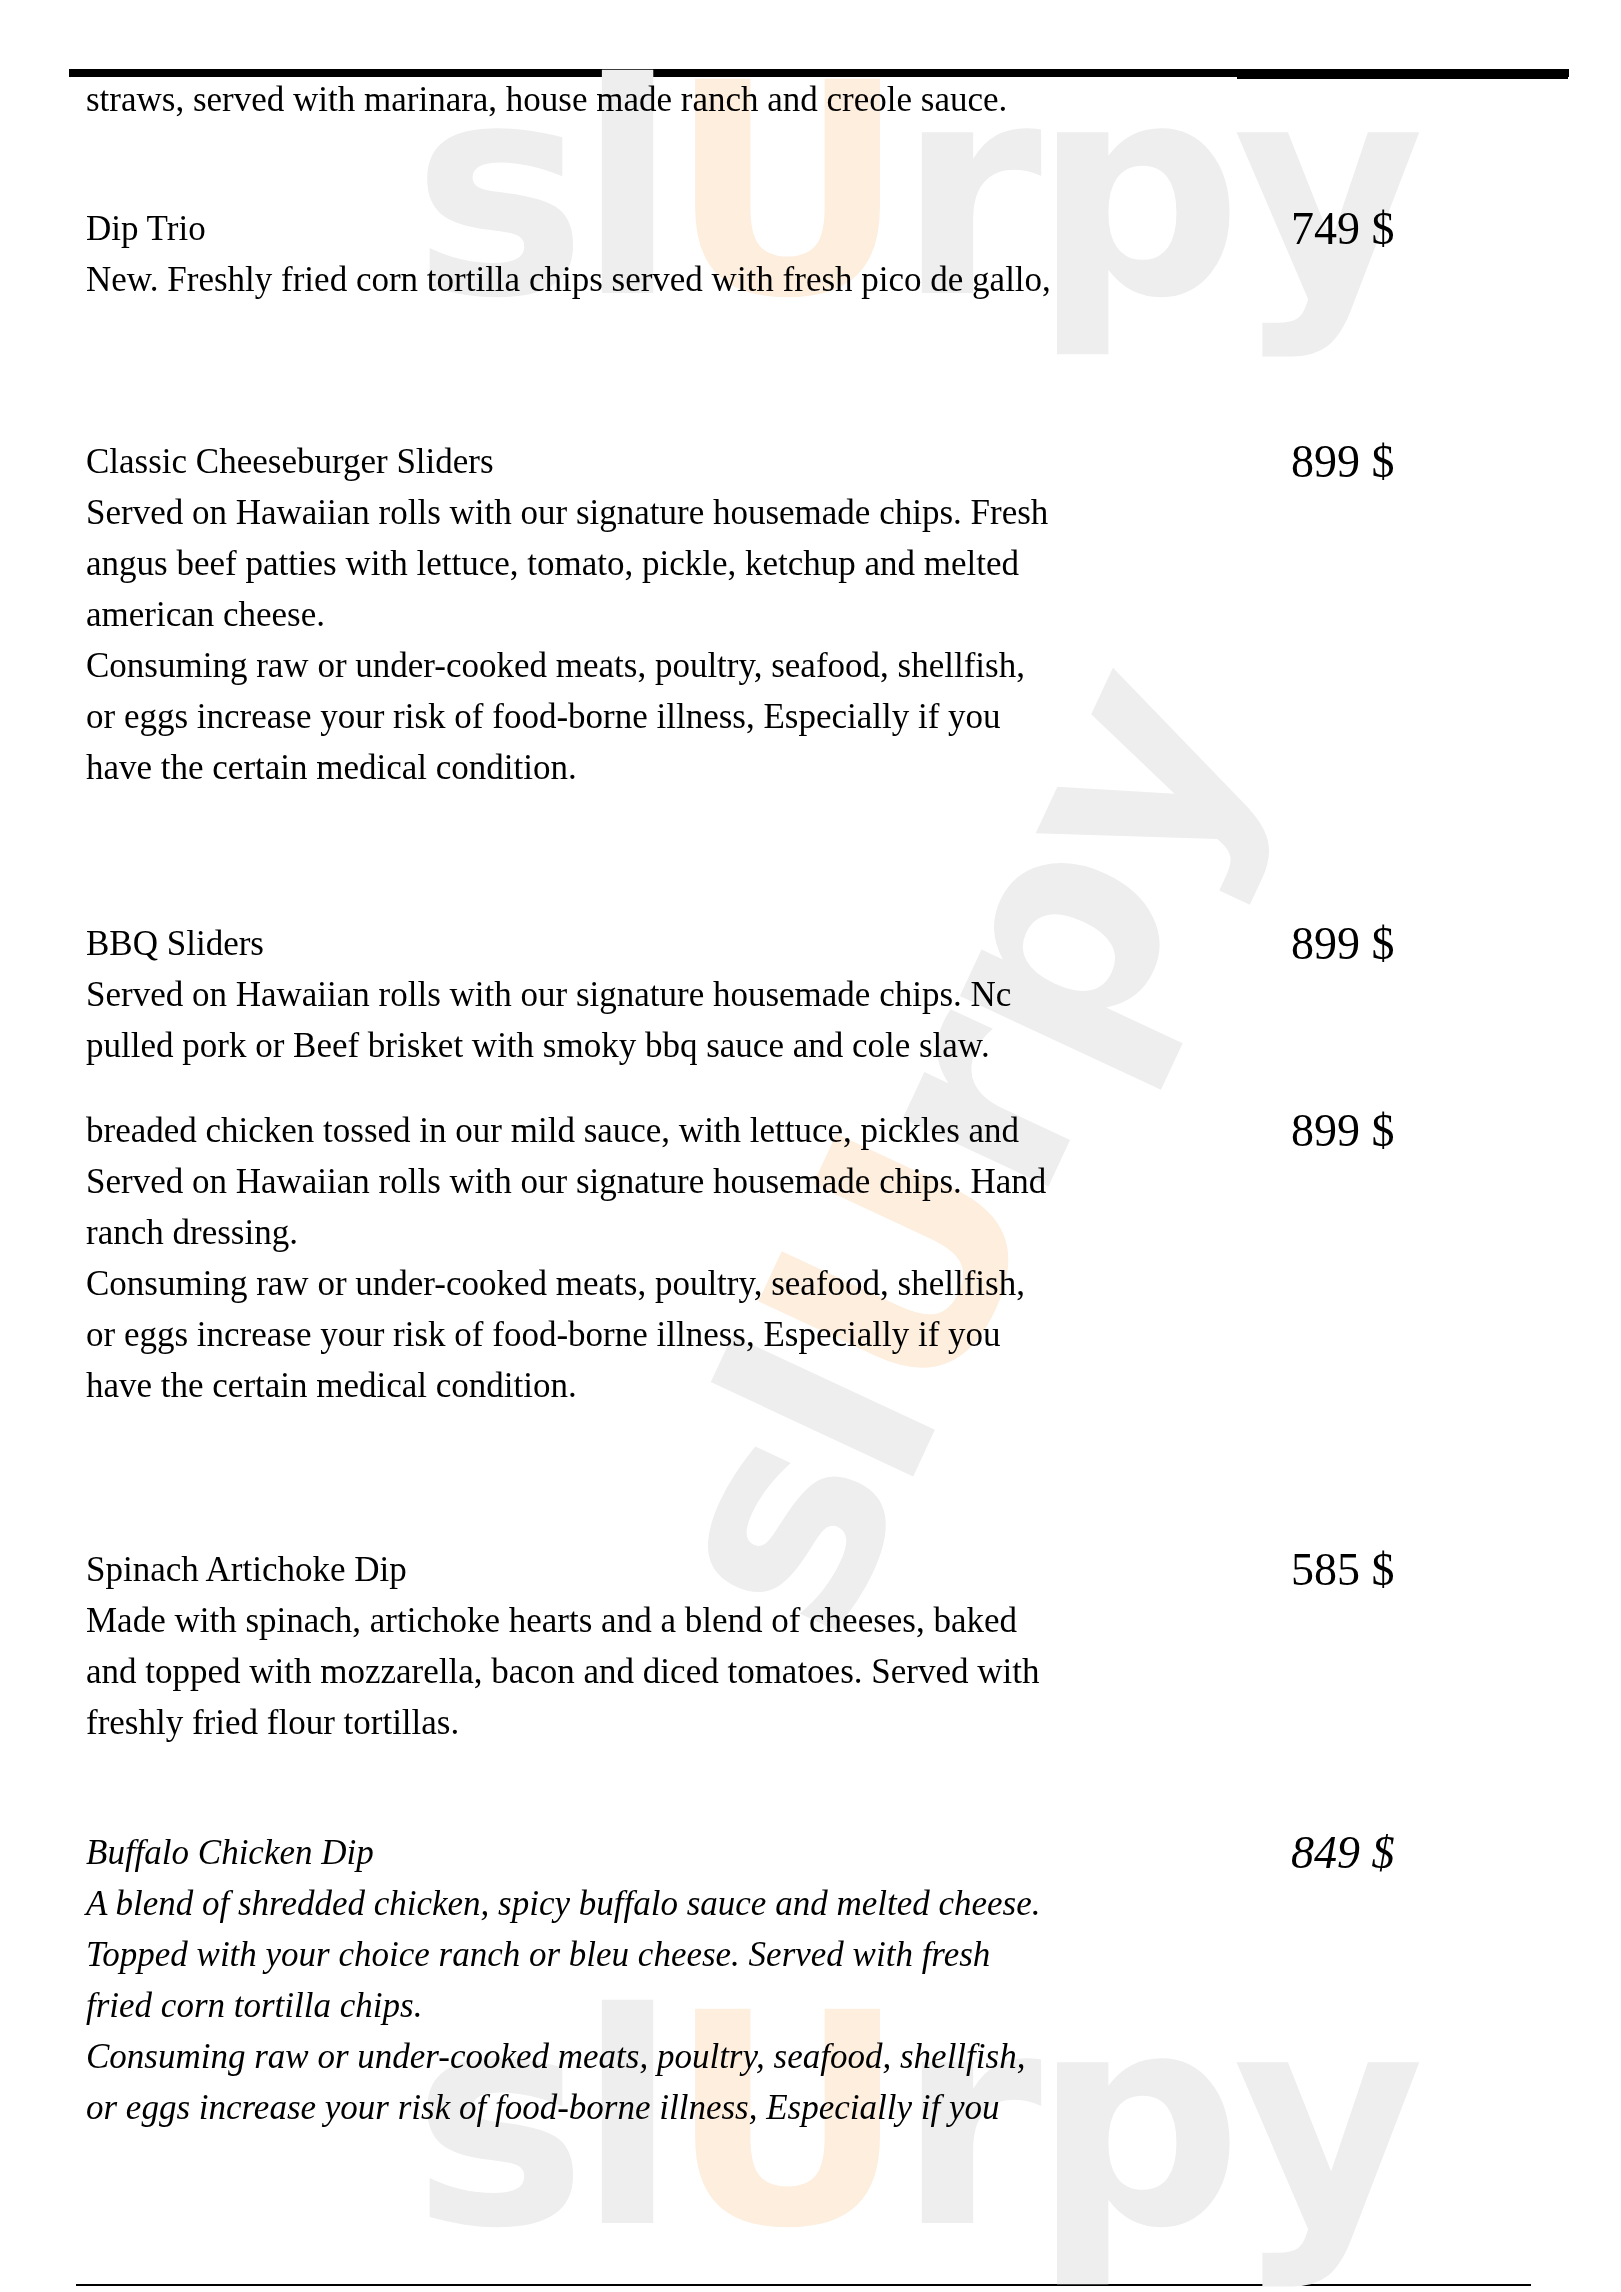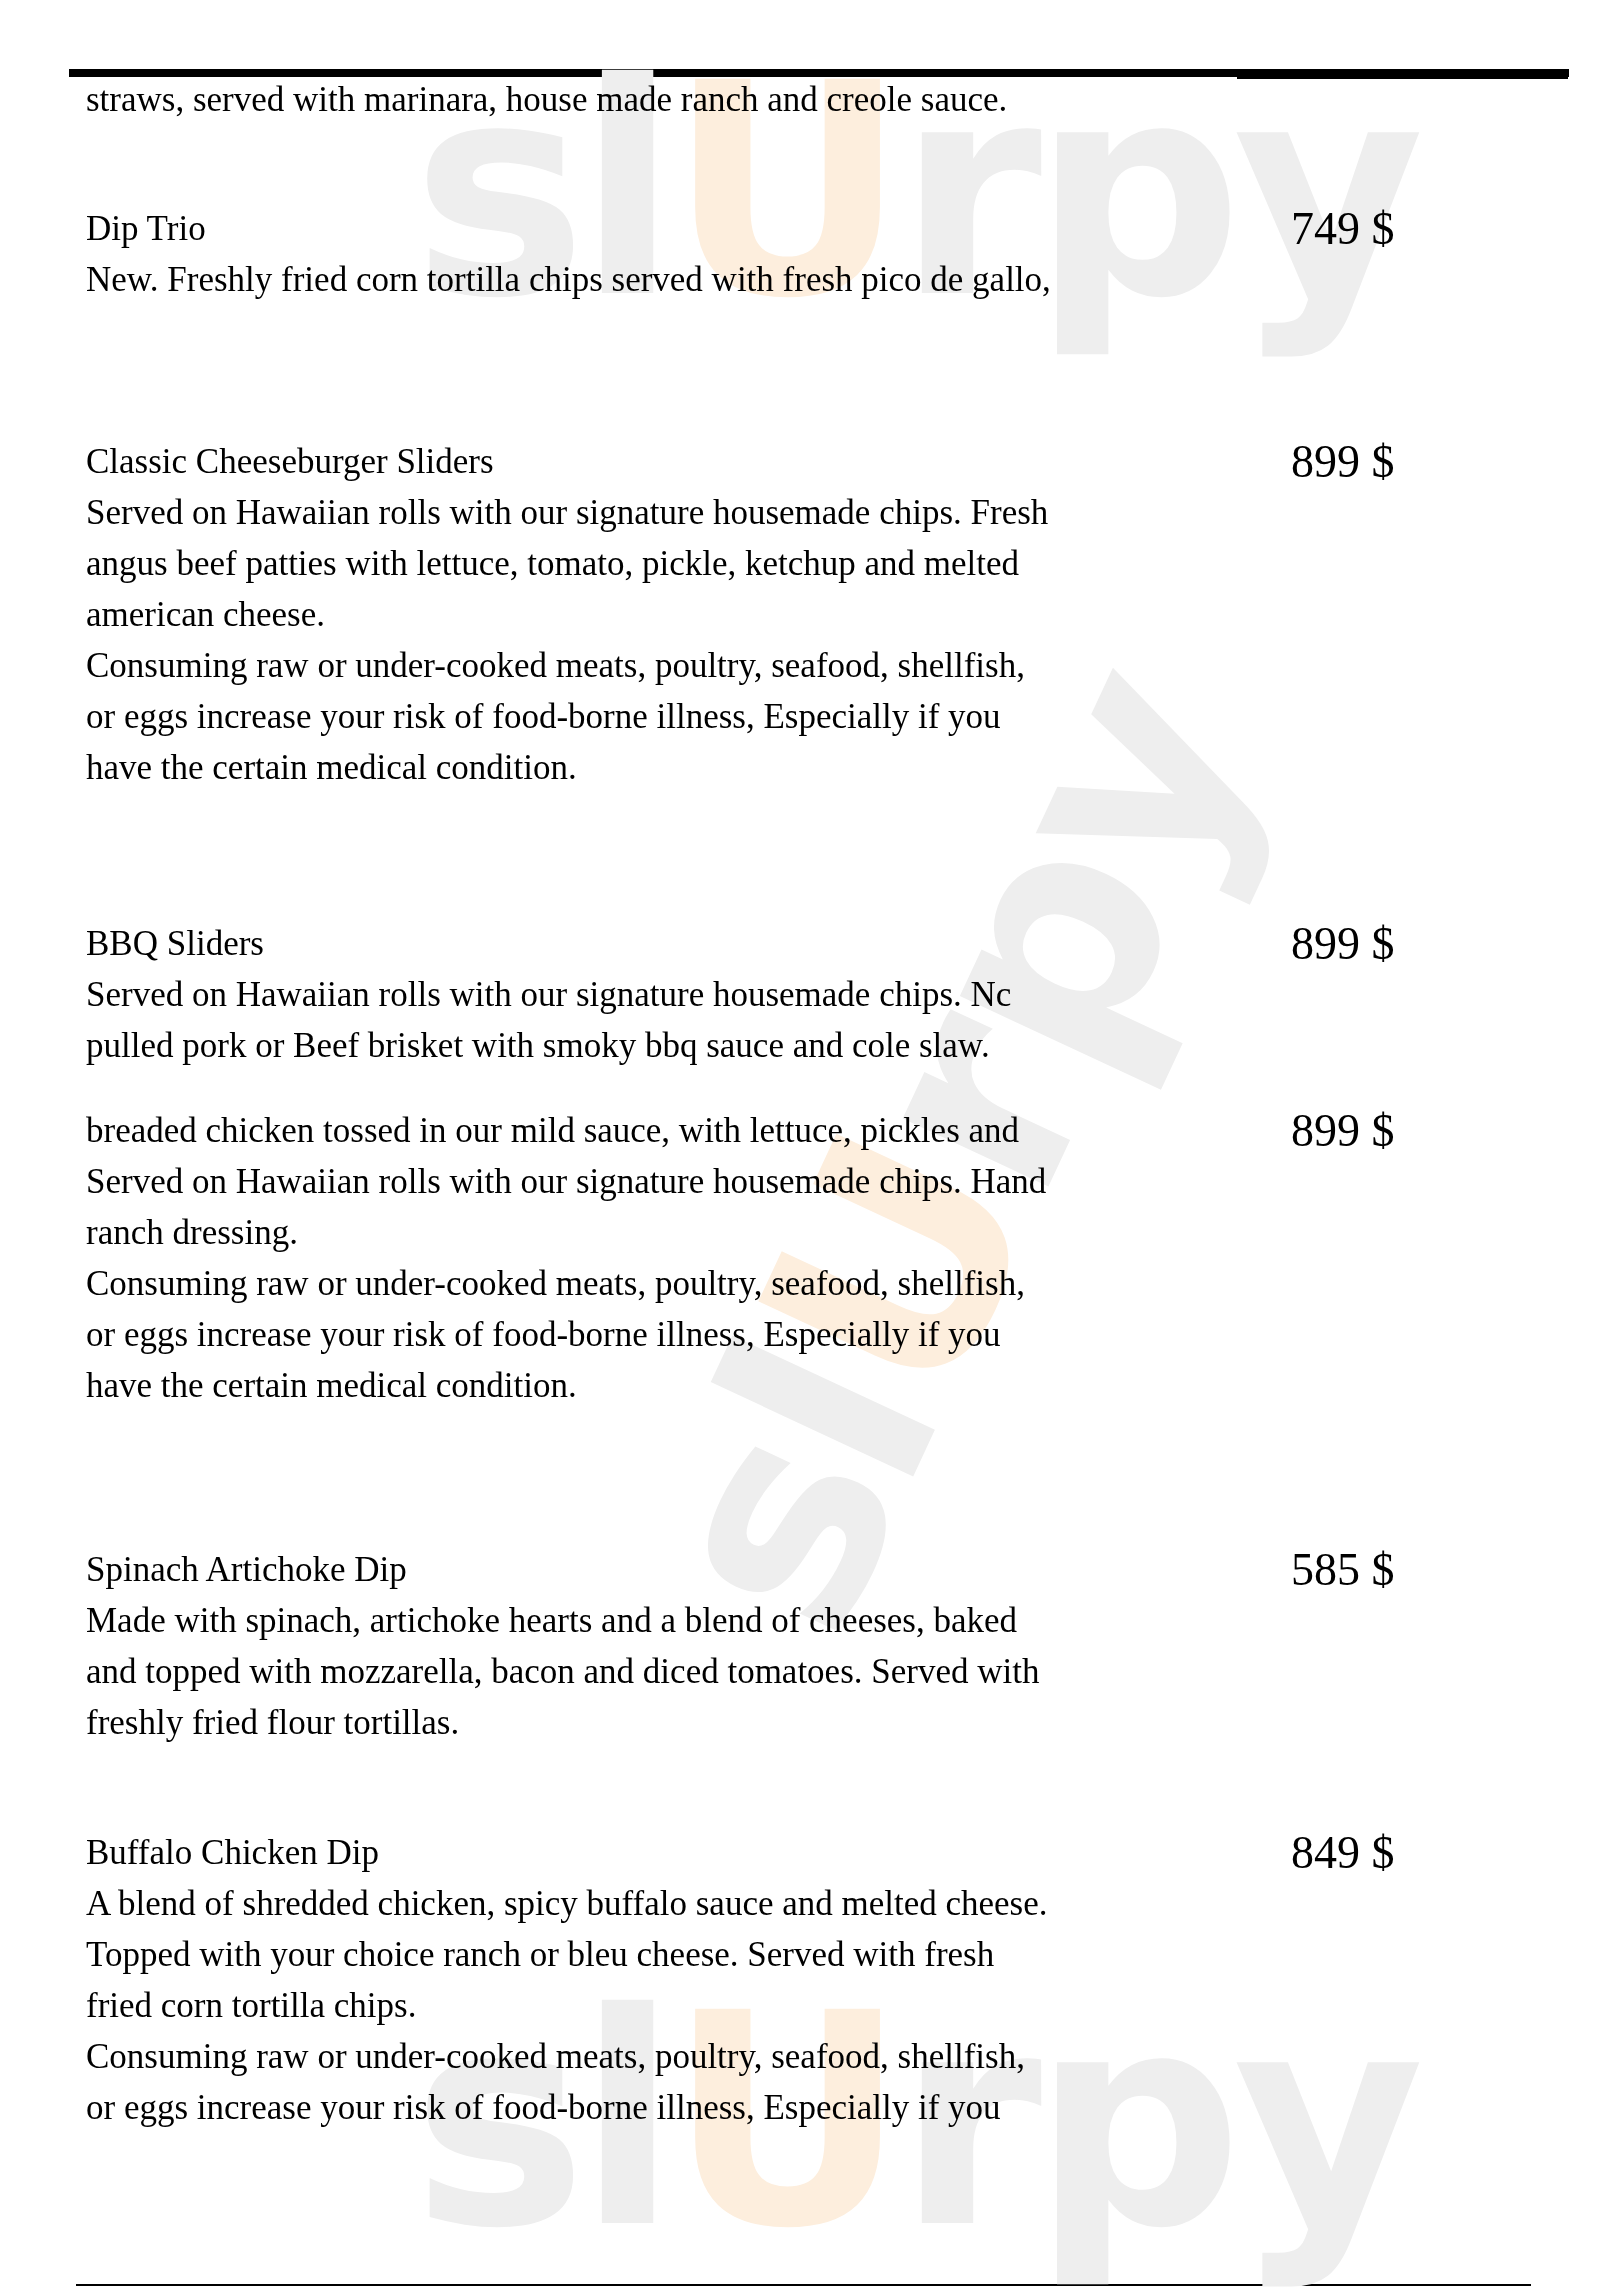--- a/index.html
+++ b/index.html
@@ -72,21 +72,21 @@
   </div>
 
   <div class="item" style="top:1470px;">
     <div class="line">Spinach Artichoke Dip</div>
     <div class="price">585 $</div>
     <div class="line">Made with spinach, artichoke hearts and a blend of cheeses, baked</div>
     <div class="line">and topped with mozzarella, bacon and diced tomatoes. Served with</div>
     <div class="line">freshly fried flour tortillas.</div>
   </div>
 
-  <div class="item" style="top:1753px;">
+  <div class="item" style="top:1753px;font-style:italic;">
     <div class="line">Buffalo Chicken Dip</div>
     <div class="price">849 $</div>
     <div class="line">A blend of shredded chicken, spicy buffalo sauce and melted cheese.</div>
     <div class="line">Topped with your choice ranch or bleu cheese. Served with fresh</div>
     <div class="line">fried corn tortilla chips.</div>
     <div class="line">Consuming raw or under-cooked meats, poultry, seafood, shellfish,</div>
     <div class="line">or eggs increase your risk of food-borne illness, Especially if you</div>
   </div>
 </div>
 

